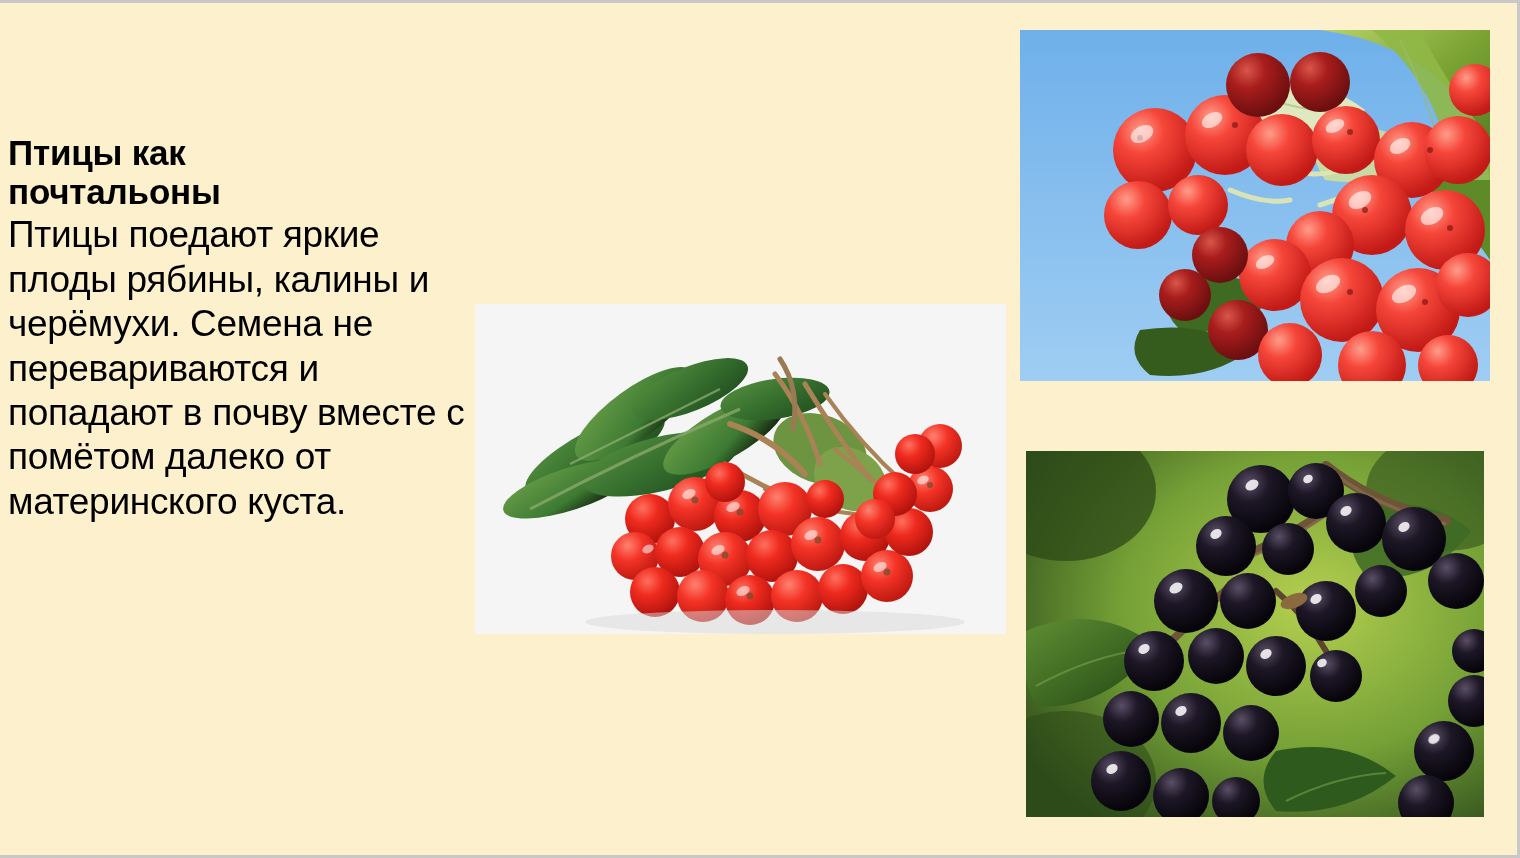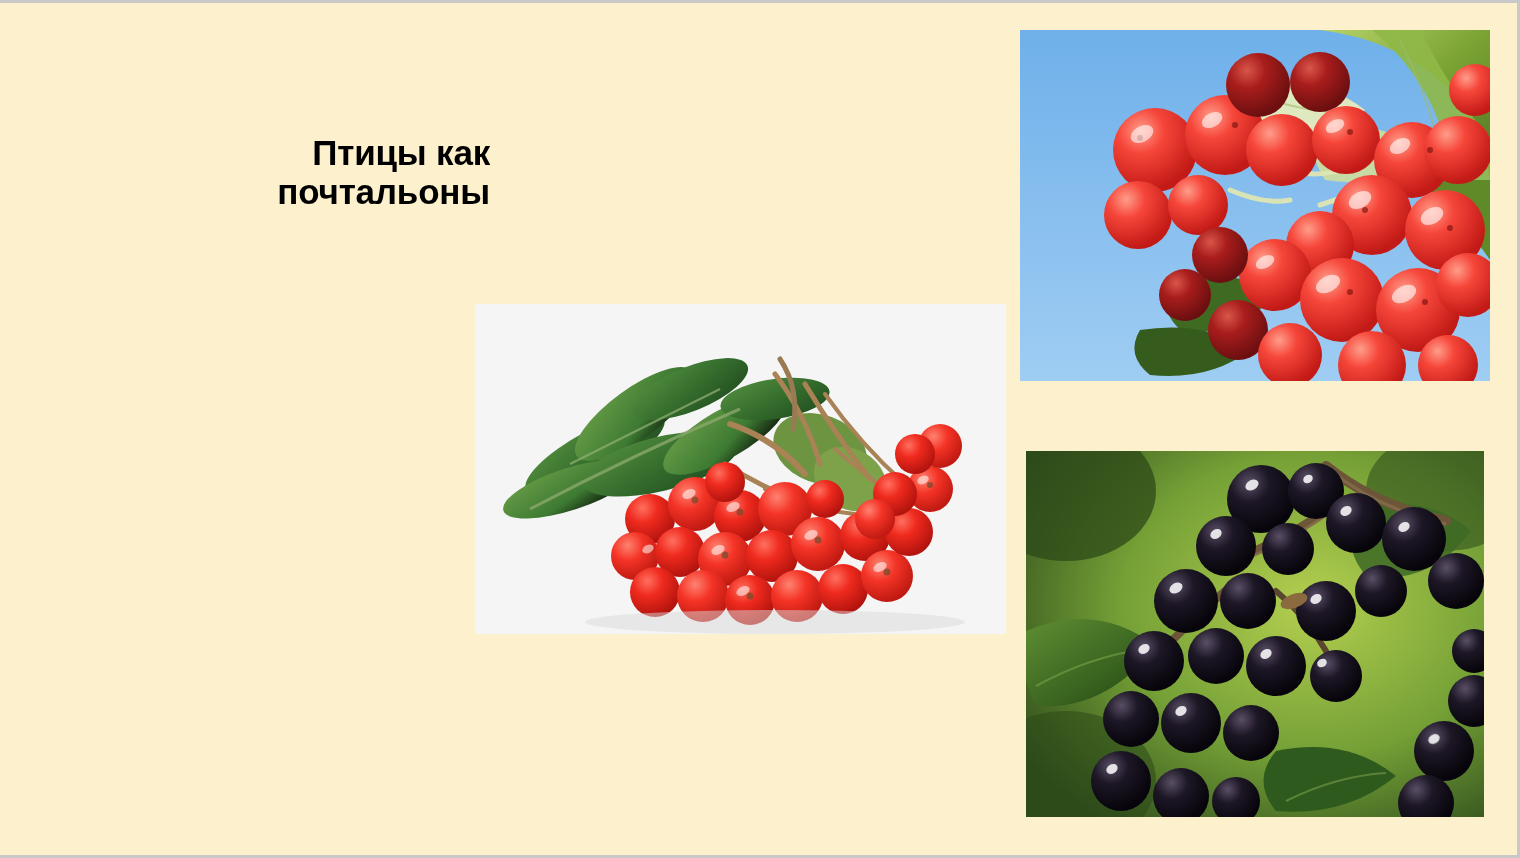--- a/index.html
+++ b/index.html
@@ -18,21 +18,21 @@
     border-bottom:3px solid #c8c8c8;
     border-right:3px solid #c8c8c8;
     border-left:0;
   }
 
   
   #text-block{
     position:absolute;
     left:8px; top:130px;
     width:482px;
-    text-align:right;
+    text-align:left;
     color:#000;
   }
   #slide-title{
     font-size:35px;
     font-weight:bold;
     line-height:1.12;
     letter-spacing:-0.2px;
     margin:0 0 2px 0;
     white-space:pre-line;
   }
@@ -68,20 +68,21 @@
   .photo svg{display:block;width:100%;height:100%;}
 </style>
 </head>
 <body>
 
 <div id="slide">
 
   <div id="text-block">
     <div id="slide-title">Птицы как
 почтальоны</div>
+    <div id="slide-body">Птицы поедают яркие плоды рябины, калины и черёмухи. Семена не перевариваются и попадают в почву вместе с помётом далеко от материнского куста.</div>
   </div>
 
   <div class="photo" id="photo-rowan">
     <svg viewBox="0 0 531 330" preserveAspectRatio="none">
       <defs>
         <radialGradient id="rb" cx="35%" cy="28%" r="72%">
           <stop offset="0%" stop-color="#ff6f5e"></stop>
           <stop offset="42%" stop-color="#ef2a1e"></stop>
           <stop offset="100%" stop-color="#b3140e"></stop>
         </radialGradient>

